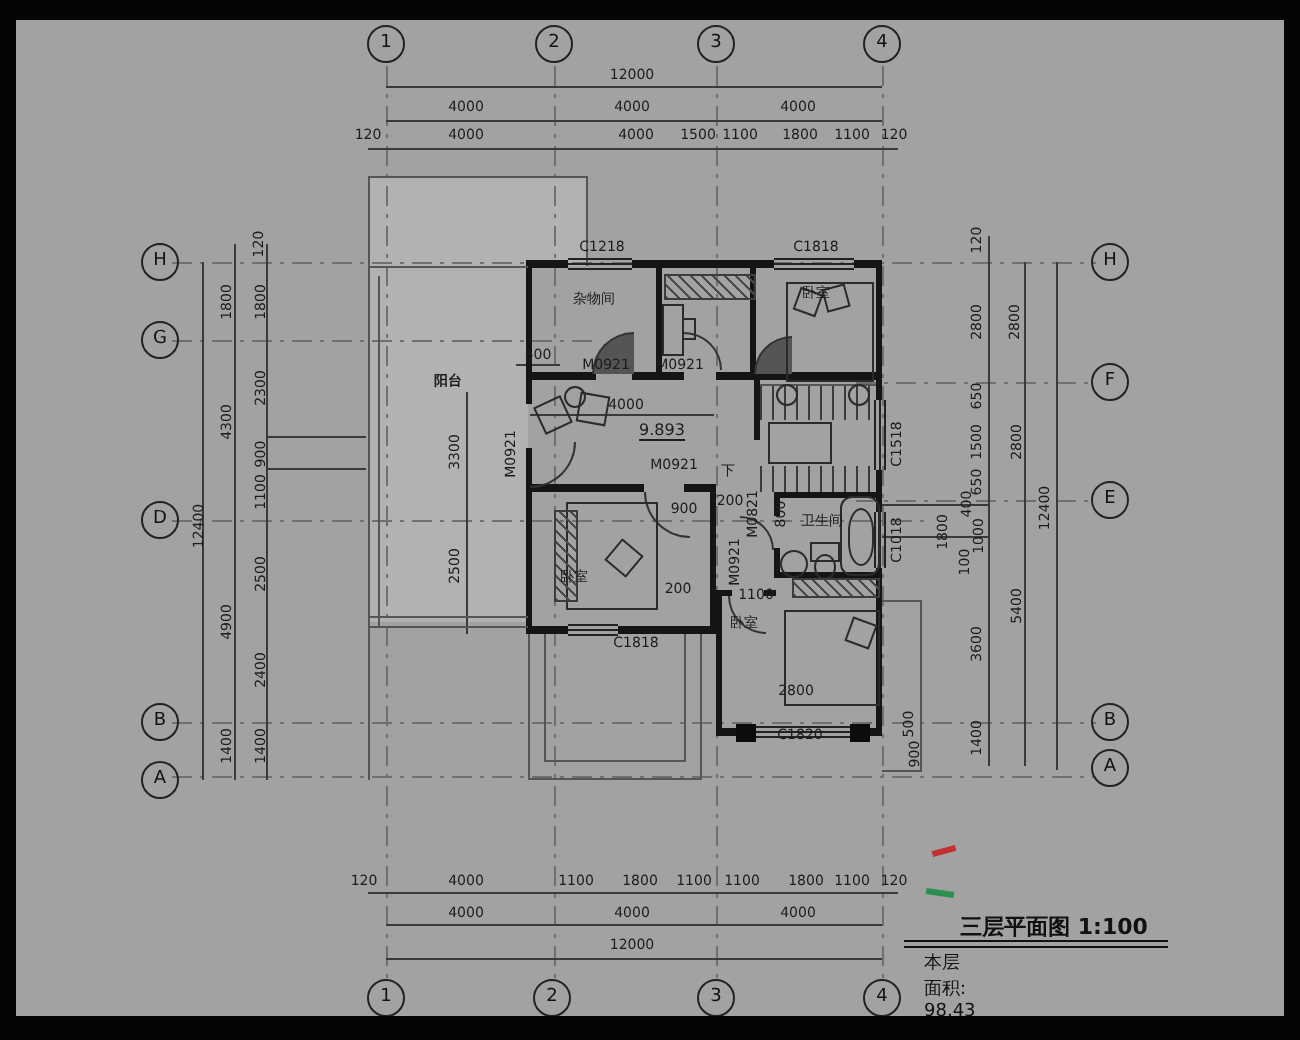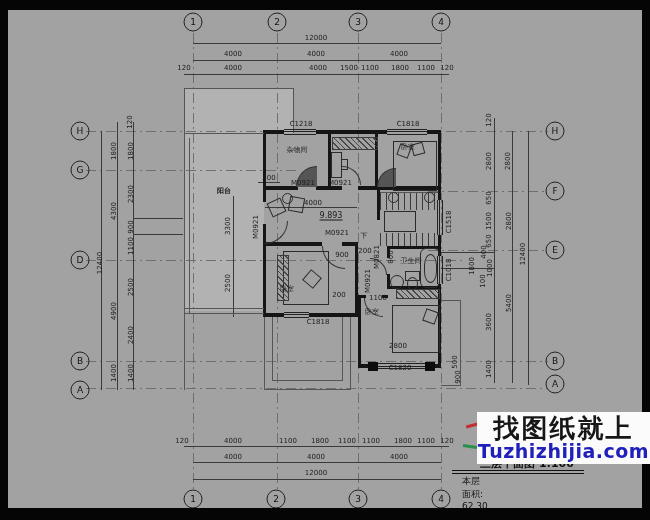--- a/index.html
+++ b/index.html
@@ -291,28 +291,24 @@
       <div class="circ" style="left: 555px; top: 191px;">F</div>
       <div class="circ" style="left: 555px; top: 250px;">E</div>
       <div class="circ" style="left: 555px; top: 361px;">B</div>
       <div class="circ" style="left: 555px; top: 384px;">A</div>
     </div>
 
   <div id="titleblock">
     <div id="tb-title">三层平面图 1:100</div>
     <div class="abs" style="left:452px;top:470px;width:132px;height:1px;background:#111;"></div>
     <div class="abs" style="left:452px;top:473px;width:132px;height:1px;background:#111;"></div>
-    <div id="tb-area">本层面积: 62.30</div>
+    <div id="tb-area">本层面积: 98.43</div>
   </div>
 
   <div class="acc" style="left:466px;top:424px;width:12px;height:3px;background:#c23030;transform:rotate(-15deg);"></div>
   <div class="acc" style="left:463px;top:445px;width:14px;height:3px;background:#2a8f4f;transform:rotate(8deg);"></div>
 
   <div class="frame" style="left:0;top:0;width:650px;height:10px;"></div>
   <div class="frame" style="left:0;top:508px;width:650px;height:12px;"></div>
   <div class="frame" style="left:0;top:0;width:8px;height:520px;"></div>
   <div class="frame" style="left:642px;top:0;width:8px;height:520px;"></div>
 
-  <div id="watermark">
-    <div id="wm1">找图纸就上</div>
-    <div id="wm2" style="color: rgb(32, 32, 187);">Tuzhizhijia.com</div>
-  </div>
 </div>
 
 </body></html>

